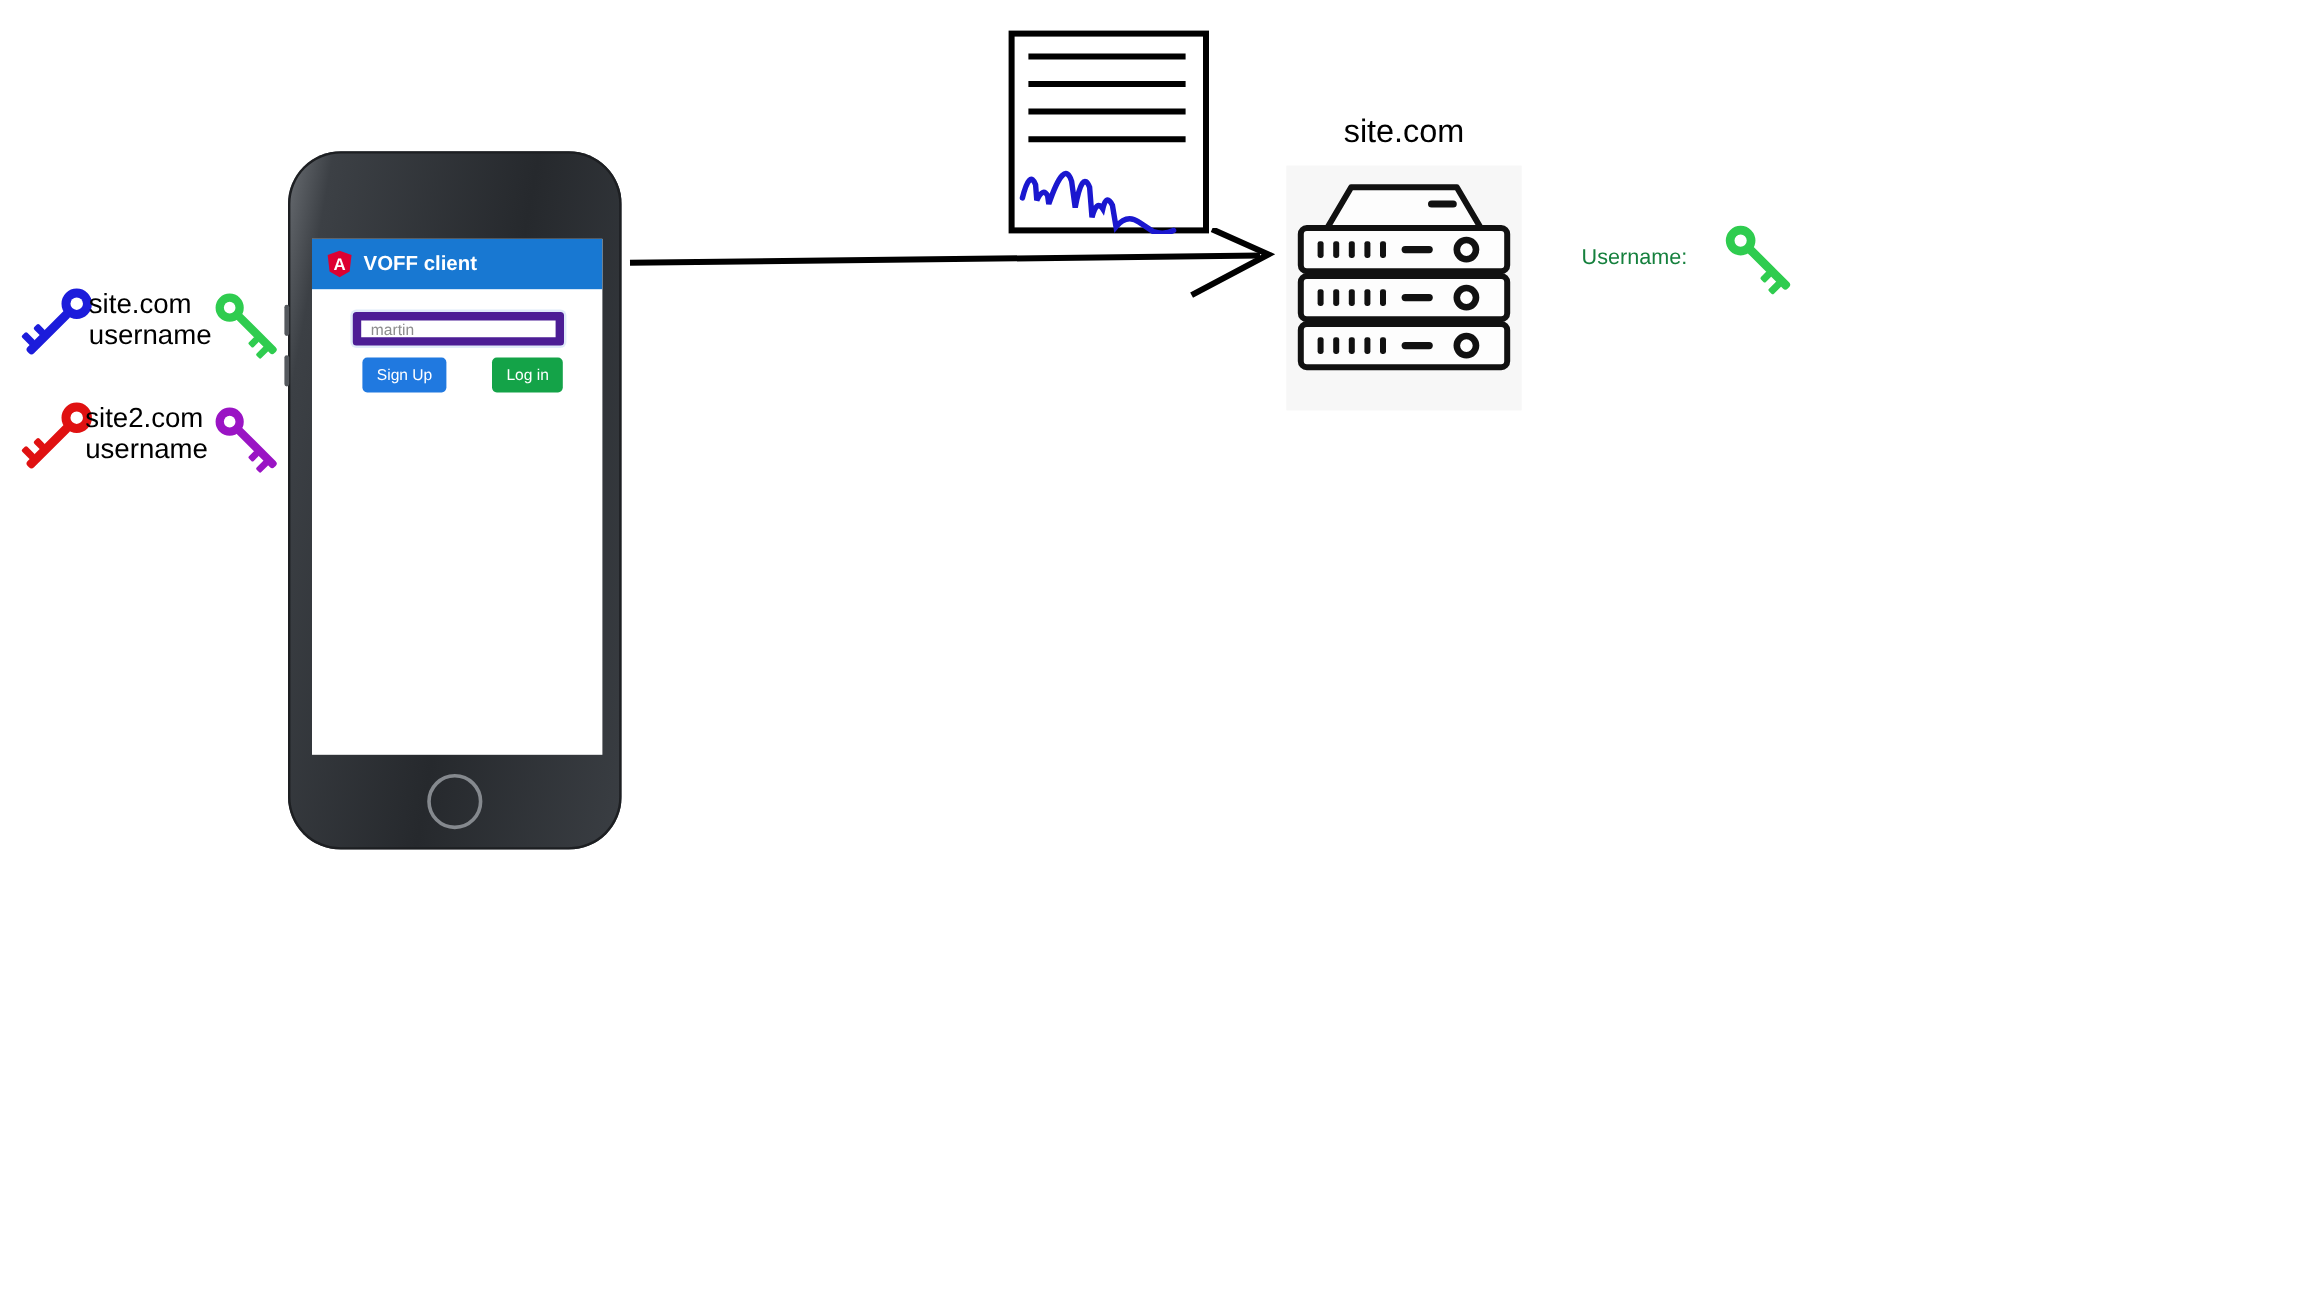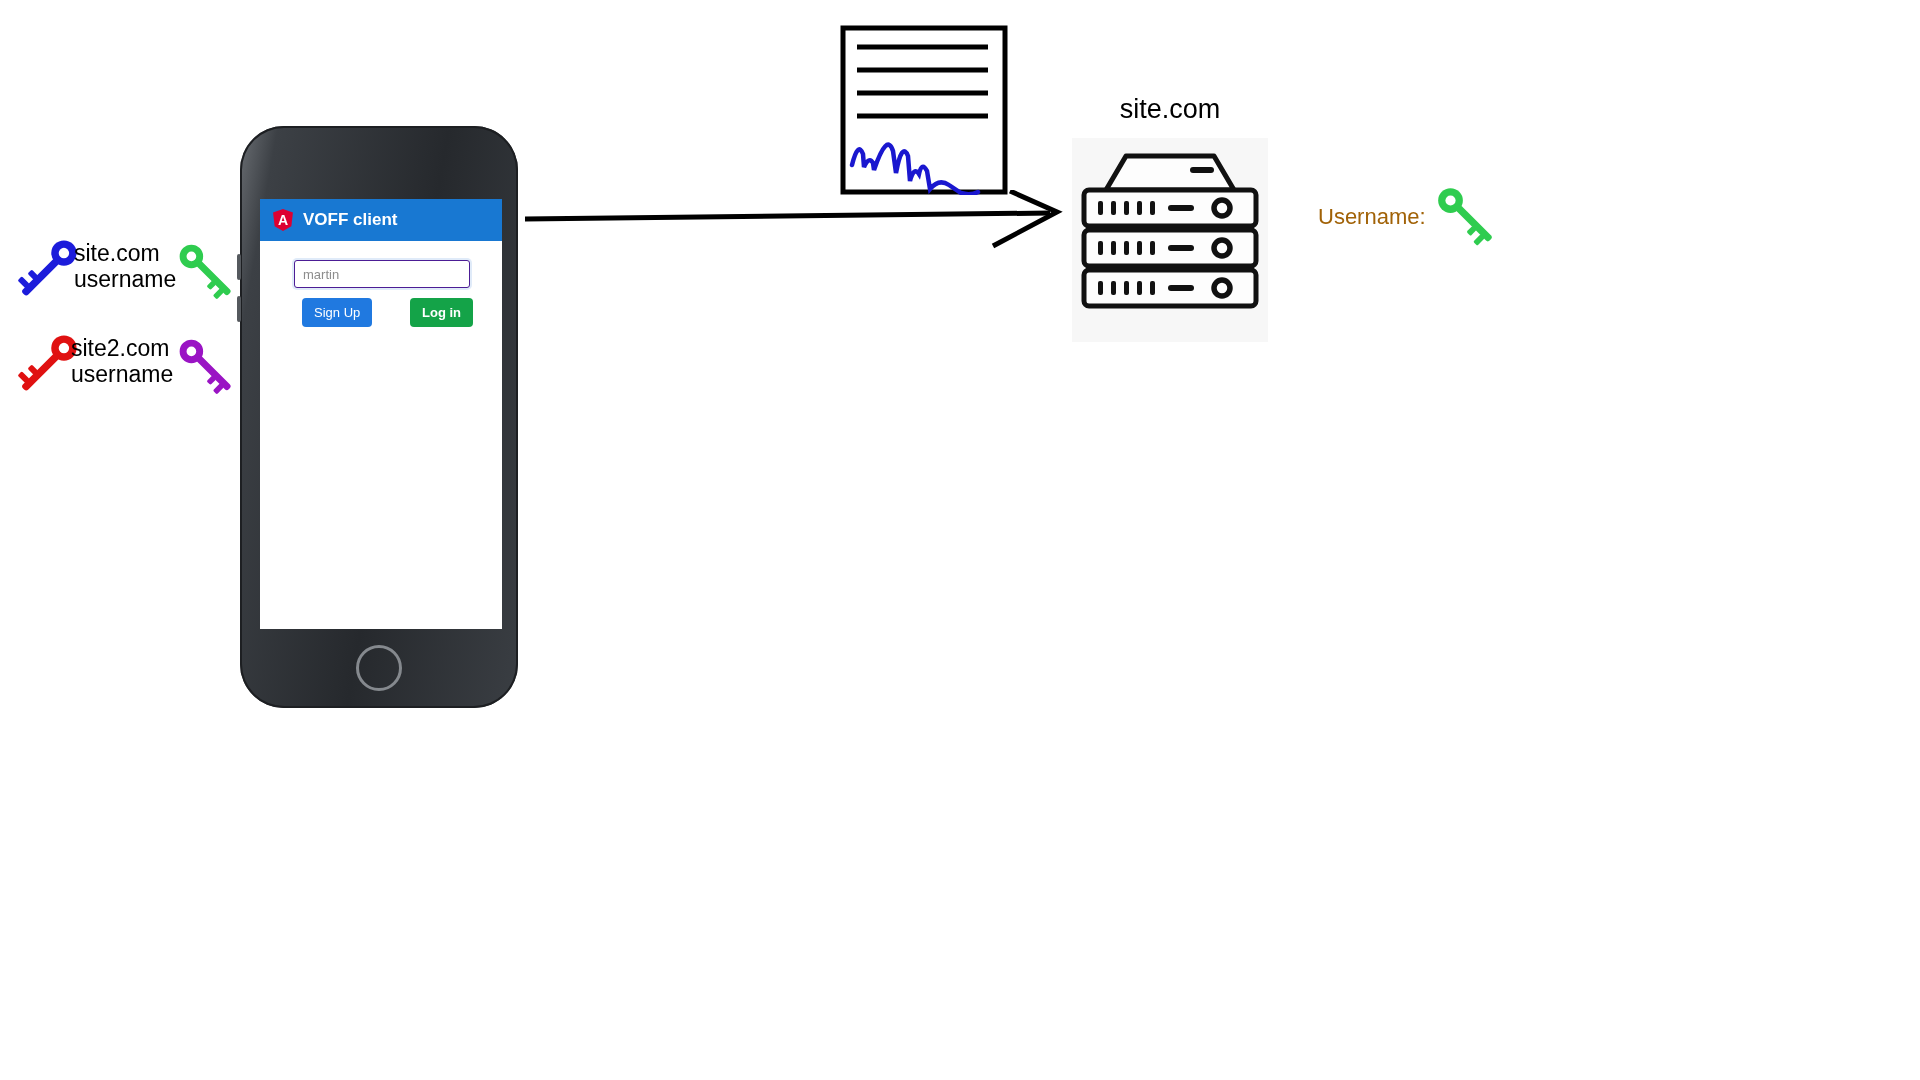--- a/index.html
+++ b/index.html
@@ -18,35 +18,35 @@
   }
   .phone-camera { left:134px; top:152px; width:9px; height:9px; border-radius:50%;
     background:#14161a; box-shadow:0 0 0 2px #2c2f33; }
   .phone-speaker { left:120px; top:173px; width:38px; height:6px; border-radius:3px; background:#17191c; }
   .side-btn { left:-3px; width:4px; height:26px; border-radius:2px; background:#55595e; }
   .screen { left:20px; top:73px; width:242px; height:430px; background:#ffffff; overflow:hidden; }
   .app-header { left:0; top:0; width:242px; height:42px; background:var(--app-header,#1878d2);
     display:flex; align-items:center; gap:9px; padding-left:12px; box-sizing:border-box; }
   .app-title { color:#fff; font-size:17px; font-weight:bold; }
   .username-input { left:34px; top:61px; width:176px; height:28px; box-sizing:border-box;
-    border:1px solid #4c1d95; border-radius:3px; box-shadow:0 0 0 2px rgba(130,175,230,0.25);
+    border:7px solid #4c1d95; border-radius:3px; box-shadow:0 0 0 2px rgba(130,175,230,0.25);
     font-size:13px; color:#8d8d8d; padding:0 8px; outline:none; font-family:"Liberation Sans",sans-serif; }
   .btn { position:absolute; height:29px; border:none; border-radius:4px; color:#fff; font-size:13px;
     padding:2px 12px; font-family:"Liberation Sans",sans-serif; cursor:pointer; }
   .btn-signup { left:42px; top:99px; background:var(--signup-bg,#2079e0); }
-  .btn-login  { left:150px; top:99px; background:var(--login-bg,#14a348);font-weight:bold; }
+  .btn-login  { left:150px; top:99px; background:var(--login-bg,#14a348); }
   .home-btn { left:116px; top:519px; width:46px; height:46px; border-radius:50%;
     border:3px solid #85898e; box-sizing:border-box; background:transparent; }
 
   
   .server-title { left:1072px; top:94px; width:196px; text-align:center; font-size:27px; color:#000; }
   .server-box { left:1072px; top:138px; width:196px; height:204px; background:#f7f7f7; }
 
   
-  .username-caption { left:1318px; top:204px; font-size:22px; color:#a16207; }
+  .username-caption { left:1318px; top:204px; font-size:18px; color:#15803d; }
 </style>
 </head>
 <body>
 
 <div class="canvas">
 
   <div class="abs" style="left:0;top:225px;width:260px;height:100px;">
     <svg class="abs" style="left:5px;top:5px" width="82" height="82" viewBox="0 0 110 110">
       <g transform="translate(55,55) rotate(135) translate(-52,-20)" style="fill:var(--blue-key)">
         <circle cx="18" cy="20" r="17"></circle>

